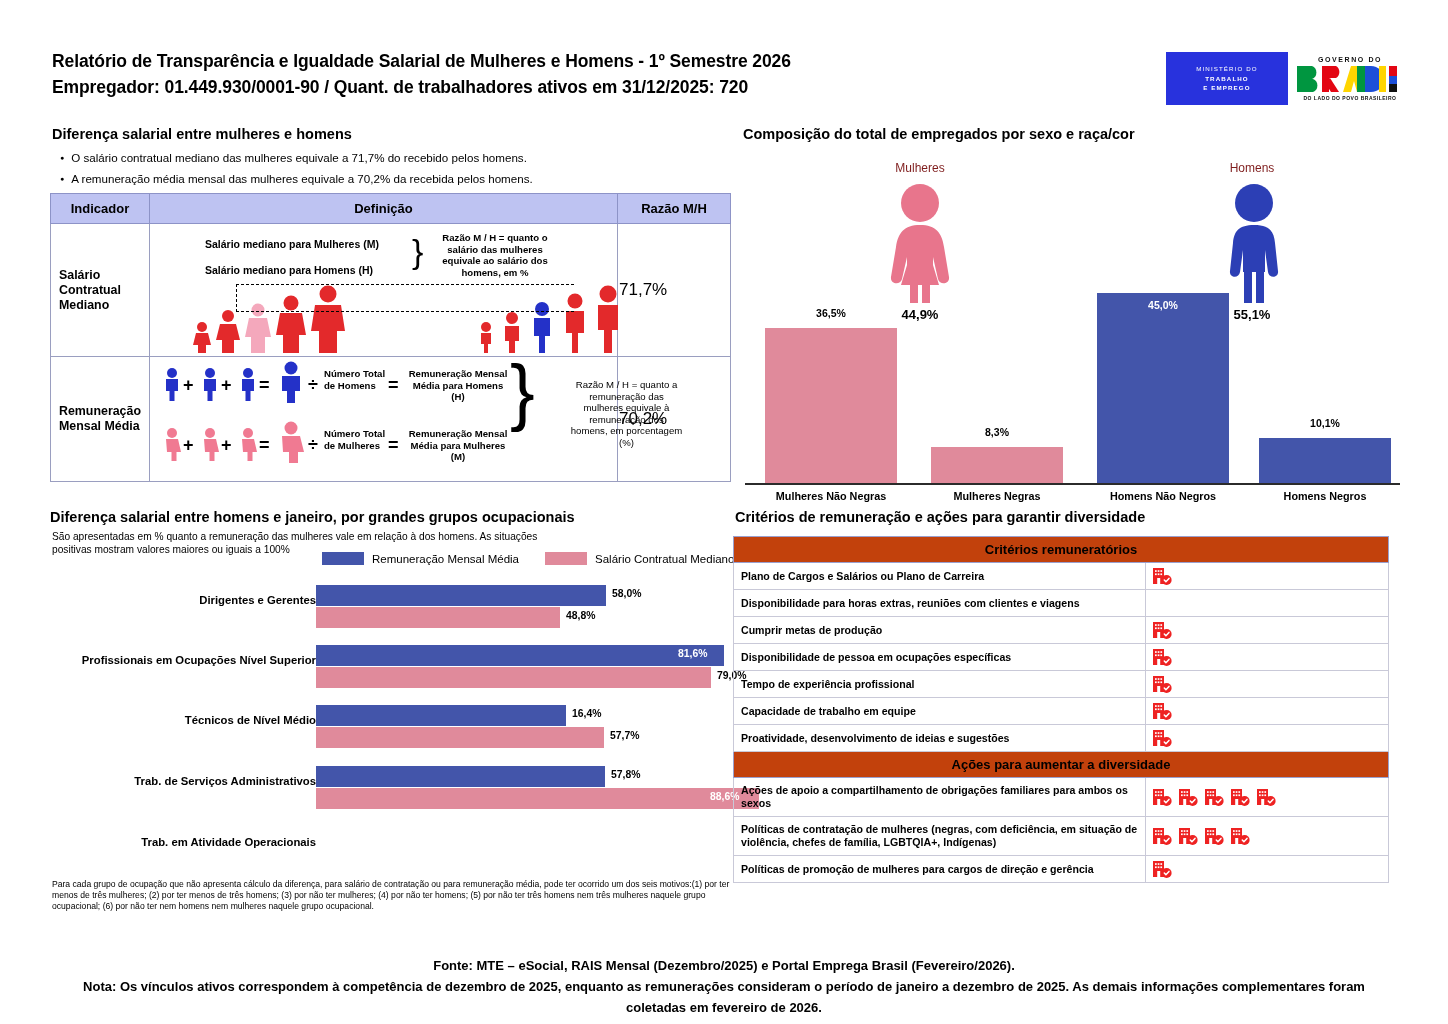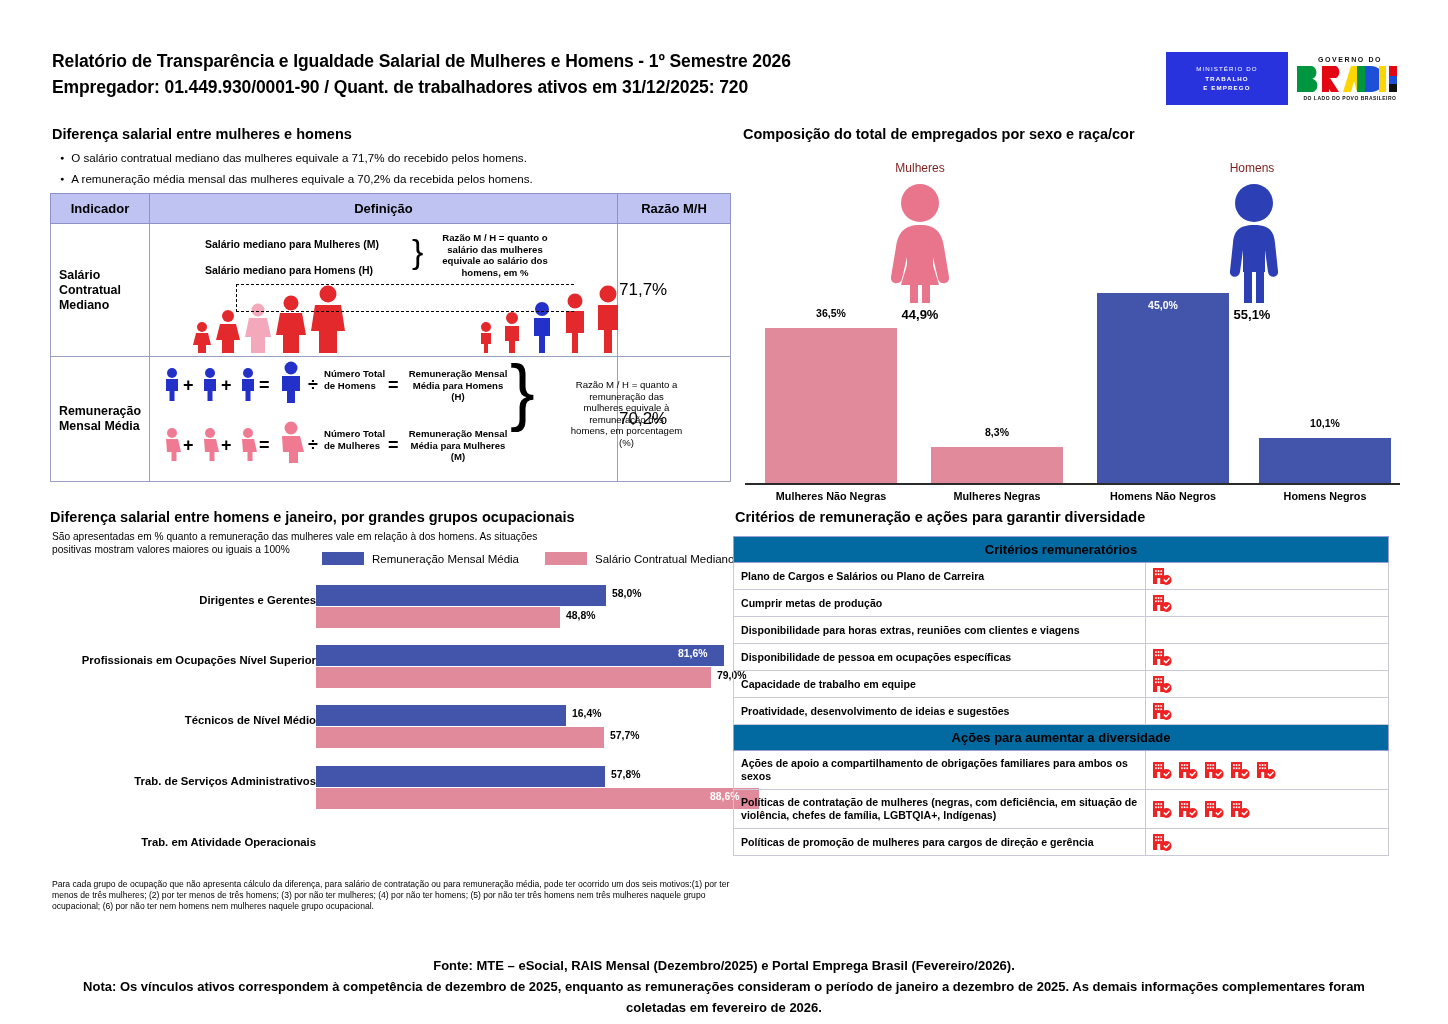--- a/index.html
+++ b/index.html
@@ -80,21 +80,21 @@
   .occ-chart { position:absolute; left:50px; top:578px; width:686px; height:300px; }
   .occ-lbl { position:absolute; right:0; font-size:11.3px; font-weight:bold; white-space:nowrap; text-align:right; }
   .hbar { position:absolute; left:0; }
   .hval { position:absolute; font-size:10.4px; font-weight:bold; white-space:nowrap; }
   .hval.inside { color:#ffffff; }
   .occ-foot { position:absolute; left:52px; top:879px; width:678px; font-size:8.6px; line-height:11.2px; }
 
   
   .crit-head { position:absolute; left:735px; top:509px; }
   .tbl2 { position:absolute; left:733px; top:536px; width:656px; border-collapse:collapse; }
-  .tbl2 .band td { background:#0369a1; text-align:center; font-weight:bold; font-size:13px; padding:6px 0; border:1px solid #9aa0cf; }
+  .tbl2 .band td { background:#c2410c; text-align:center; font-weight:bold; font-size:13px; padding:6px 0; border:1px solid #9aa0cf; }
   .tbl2 td { border:1px solid #c9c9d8; font-size:10.6px; font-weight:bold; line-height:13px; }
   .c-label { padding:6px 7px; width:412px; }
   .c-icons { padding:3px 6px; }
   .icon-row { display:flex; gap:6px; align-items:center; min-height:20px; }
 
   
   .footer { position:absolute; left:0; top:955px; width:1448px; text-align:center; }
   .f1 { font-size:13px; font-weight:bold; line-height:21px; }
   .f2 { font-size:13px; font-weight:bold; line-height:21px; padding:0 58px; }
 </style>
@@ -373,46 +373,65 @@
               <rect x="5.7" y="7.4" width="1.7" height="1.7" fill="#fff"></rect>
               <rect x="8.4" y="7.4" width="1.7" height="1.7" fill="#fff"></rect>
               <rect x="5.2" y="12" width="3" height="6" fill="#fff"></rect>
               <circle cx="14.6" cy="14" r="5" fill="#EE2222"></circle>
               <path d="M12.3 14.1 l1.6 1.7 l3.1 -3.4" stroke="#fff" stroke-width="1.5" fill="none" stroke-linecap="round" stroke-linejoin="round"></path>
             </svg>
           </div>
         </td>
     </tr>
     <tr>
+      <td class="c-label">Disponibilidade para horas extras, reuniões com clientes e viagens</td>
+      <td class="c-icons">
+          <div class="icon-row"></div>
+        </td>
+    </tr>
+    <tr>
       <td class="c-label">Cumprir metas de produção</td>
       <td class="c-icons">
           <div class="icon-row">
             <svg width="20" height="20" viewBox="0 0 20 20">
               <rect x="1" y="2" width="11" height="16" fill="#EE2222"></rect>
               <rect x="3" y="4.2" width="1.7" height="1.7" fill="#fff"></rect>
               <rect x="5.7" y="4.2" width="1.7" height="1.7" fill="#fff"></rect>
               <rect x="8.4" y="4.2" width="1.7" height="1.7" fill="#fff"></rect>
               <rect x="3" y="7.4" width="1.7" height="1.7" fill="#fff"></rect>
               <rect x="5.7" y="7.4" width="1.7" height="1.7" fill="#fff"></rect>
               <rect x="8.4" y="7.4" width="1.7" height="1.7" fill="#fff"></rect>
               <rect x="5.2" y="12" width="3" height="6" fill="#fff"></rect>
               <circle cx="14.6" cy="14" r="5" fill="#EE2222"></circle>
               <path d="M12.3 14.1 l1.6 1.7 l3.1 -3.4" stroke="#fff" stroke-width="1.5" fill="none" stroke-linecap="round" stroke-linejoin="round"></path>
             </svg>
           </div>
         </td>
     </tr>
     <tr>
-      <td class="c-label">Disponibilidade para horas extras, reuniões com clientes e viagens</td>
-      <td class="c-icons">
-          <div class="icon-row"></div>
-        </td>
-    </tr>
-    <tr>
       <td class="c-label">Disponibilidade de pessoa em ocupações específicas</td>
+      <td class="c-icons">
+          <div class="icon-row">
+            <svg width="20" height="20" viewBox="0 0 20 20">
+              <rect x="1" y="2" width="11" height="16" fill="#EE2222"></rect>
+              <rect x="3" y="4.2" width="1.7" height="1.7" fill="#fff"></rect>
+              <rect x="5.7" y="4.2" width="1.7" height="1.7" fill="#fff"></rect>
+              <rect x="8.4" y="4.2" width="1.7" height="1.7" fill="#fff"></rect>
+              <rect x="3" y="7.4" width="1.7" height="1.7" fill="#fff"></rect>
+              <rect x="5.7" y="7.4" width="1.7" height="1.7" fill="#fff"></rect>
+              <rect x="8.4" y="7.4" width="1.7" height="1.7" fill="#fff"></rect>
+              <rect x="5.2" y="12" width="3" height="6" fill="#fff"></rect>
+              <circle cx="14.6" cy="14" r="5" fill="#EE2222"></circle>
+              <path d="M12.3 14.1 l1.6 1.7 l3.1 -3.4" stroke="#fff" stroke-width="1.5" fill="none" stroke-linecap="round" stroke-linejoin="round"></path>
+            </svg>
+          </div>
+        </td>
+    </tr>
+    <tr>
+      <td class="c-label">Tempo de experiência profissional</td>
       <td class="c-icons">
           <div class="icon-row">
             <svg width="20" height="20" viewBox="0 0 20 20">
               <rect x="1" y="2" width="11" height="16" fill="#EE2222"></rect>
               <rect x="3" y="4.2" width="1.7" height="1.7" fill="#fff"></rect>
               <rect x="5.7" y="4.2" width="1.7" height="1.7" fill="#fff"></rect>
               <rect x="8.4" y="4.2" width="1.7" height="1.7" fill="#fff"></rect>
               <rect x="3" y="7.4" width="1.7" height="1.7" fill="#fff"></rect>
               <rect x="5.7" y="7.4" width="1.7" height="1.7" fill="#fff"></rect>
               <rect x="8.4" y="7.4" width="1.7" height="1.7" fill="#fff"></rect>

